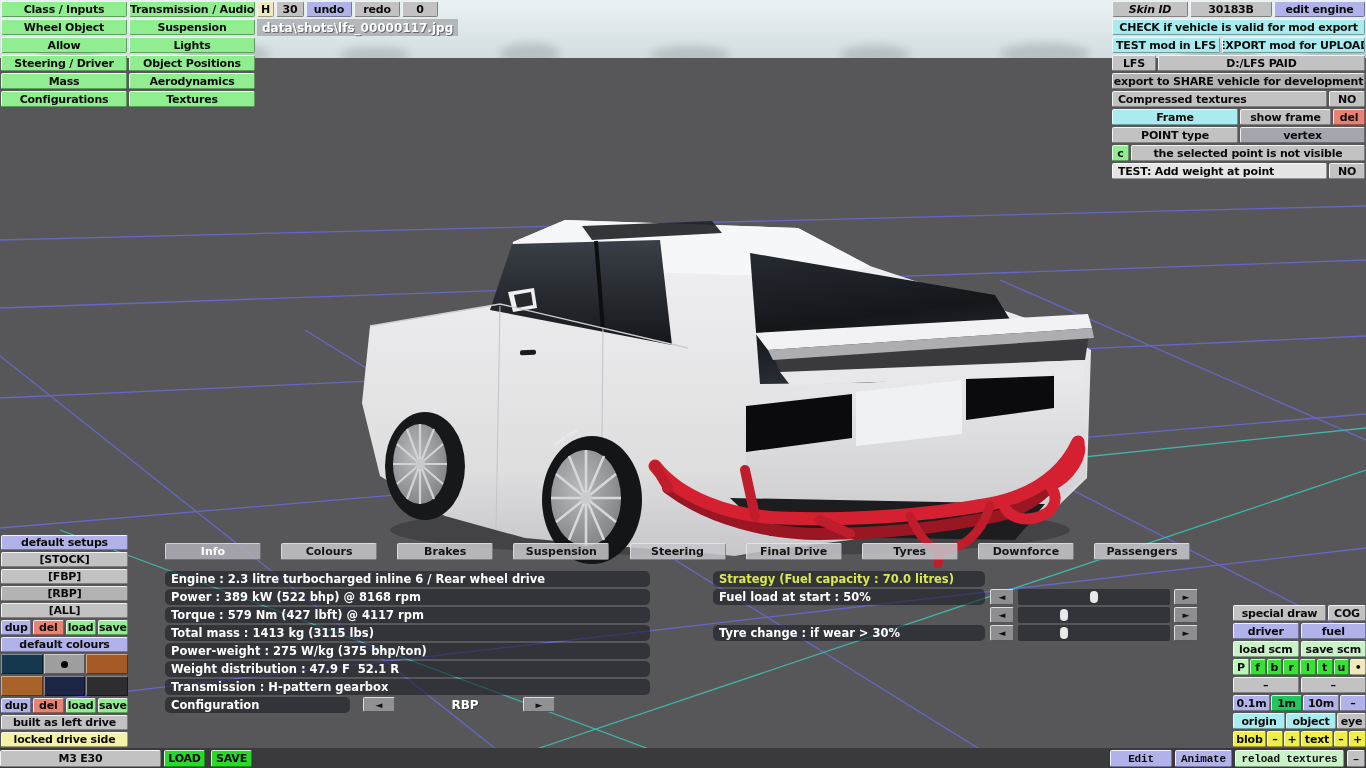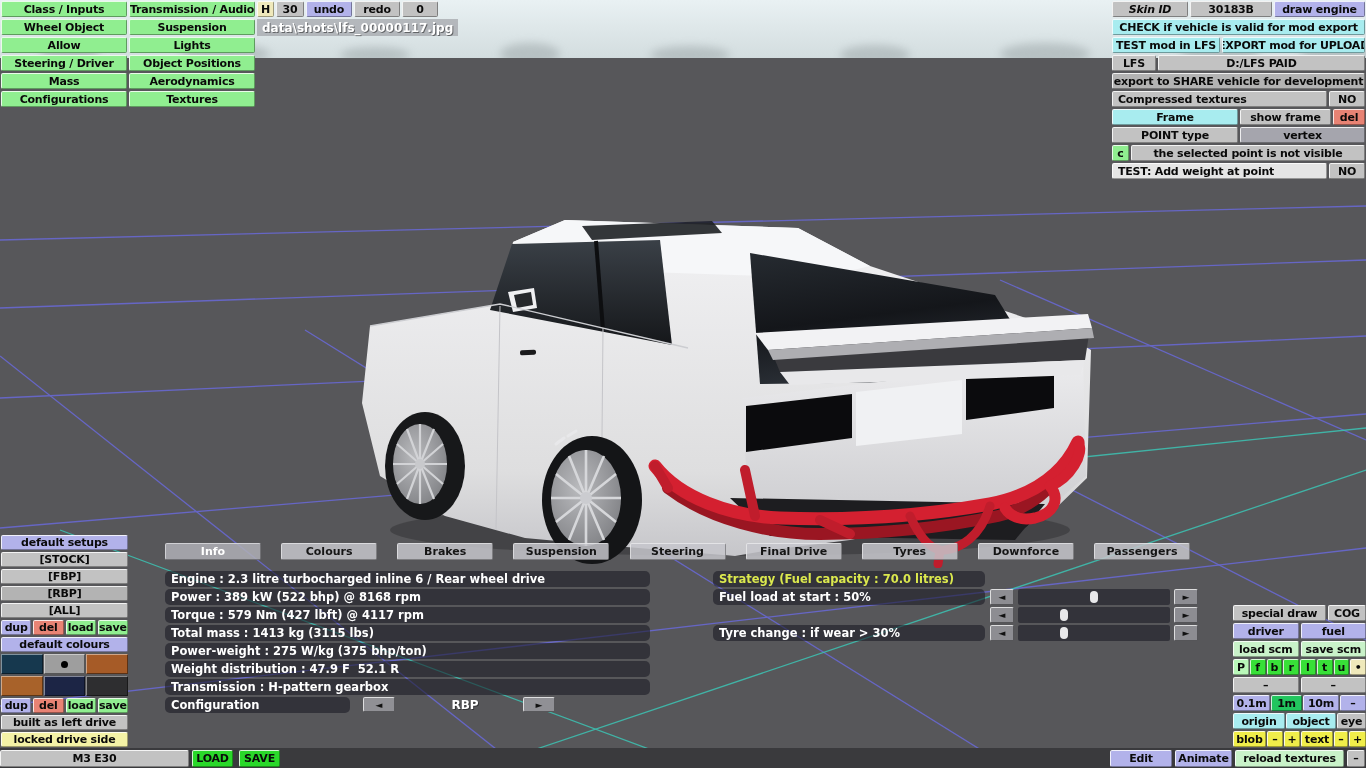--- a/index.html
+++ b/index.html
@@ -76,21 +76,21 @@
     display:flex;align-items:center;justify-content:center;}
   .swdot{width:7px;height:7px;border-radius:50%;background:#000;}
   
   #strip{left:0;top:748px;width:1366px;height:20px;background:#3a3a3d;z-index:8;}
   #vbar{left:0;top:750px;z-index:10;}
   #vbar .btn{height:17px;}
   
   #draw{left:1233px;top:605px;width:133px;z-index:10;display:flex;flex-direction:column;gap:2px;}
   #draw .btn{height:16px;}
   #editrow{left:1110px;top:750px;z-index:10;}
-  #editrow .btn{height:17px;}
+  #editrow .btn{height:17px;font-family:Liberation Mono, monospace;}
 </style>
 </head>
 <body>
 
 <div id="sky" class="abs">
   <div class="bump" style="left:40px;top:46px;width:60px;height:18px;"></div>
   <div class="bump" style="left:180px;top:44px;width:90px;height:20px;"></div>
   <div class="bump" style="left:340px;top:47px;width:70px;height:16px;"></div>
   <div class="bump" style="left:500px;top:43px;width:60px;height:22px;"></div>
   <div class="bump" style="left:650px;top:46px;width:80px;height:18px;"></div>
@@ -226,21 +226,21 @@
   <div class="btn lav" style="width:46px;">undo</div>
   <div class="btn gray" style="width:46px;">redo</div>
   <div class="btn gray" style="width:36px;">0</div>
 </div>
 <div id="filename" class="abs">data\shots\lfs_00000117.jpg</div>
 
 <div id="export" class="abs">
   <div class="row">
     <div class="btn gray" style="width:76px;font-style:italic;">Skin ID</div>
     <div class="btn gray" style="width:82px;">30183B</div>
-    <div class="btn lav" style="flex:1;">draw engine</div>
+    <div class="btn lav" style="flex:1;">edit engine</div>
   </div>
   <div class="row">
       <div class="btn cyan" style="flex:1;">CHECK if vehicle is valid for mod export</div>
     </div>
   <div class="row">
     <div class="btn cyan" style="width:108px;">TEST mod in LFS</div>
     <div class="btn cyan" style="flex:1;">EXPORT mod for UPLOAD</div>
   </div>
   <div class="row">
     <div class="btn gray" style="width:44px;">LFS</div>
@@ -357,21 +357,21 @@
     <div class="btn salmon">del</div>
     <div class="btn green">load</div>
     <div class="btn green">save</div>
   </div>
   <div class="btn gray">built as left drive</div>
   <div class="btn payellow">locked drive side</div>
 </div>
 
 <div id="strip" class="abs"></div>
 <div id="vbar" class="abs row" style="gap:3px;">
-  <div class="btn gray" style="width:189px;">M3 E30</div>
+  <div class="btn gray" style="width:161px;">M3 E30</div>
   <div class="btn vivid" style="width:41px;">LOAD</div>
   <div class="btn vivid" style="width:41px;margin-left:3px;">SAVE</div>
 </div>
 
 <div id="draw" class="abs">
   <div class="row">
     <div class="btn gray" style="flex:1;">special draw</div>
     <div class="btn gray" style="width:38px;">COG</div>
   </div>
   <div class="row">

